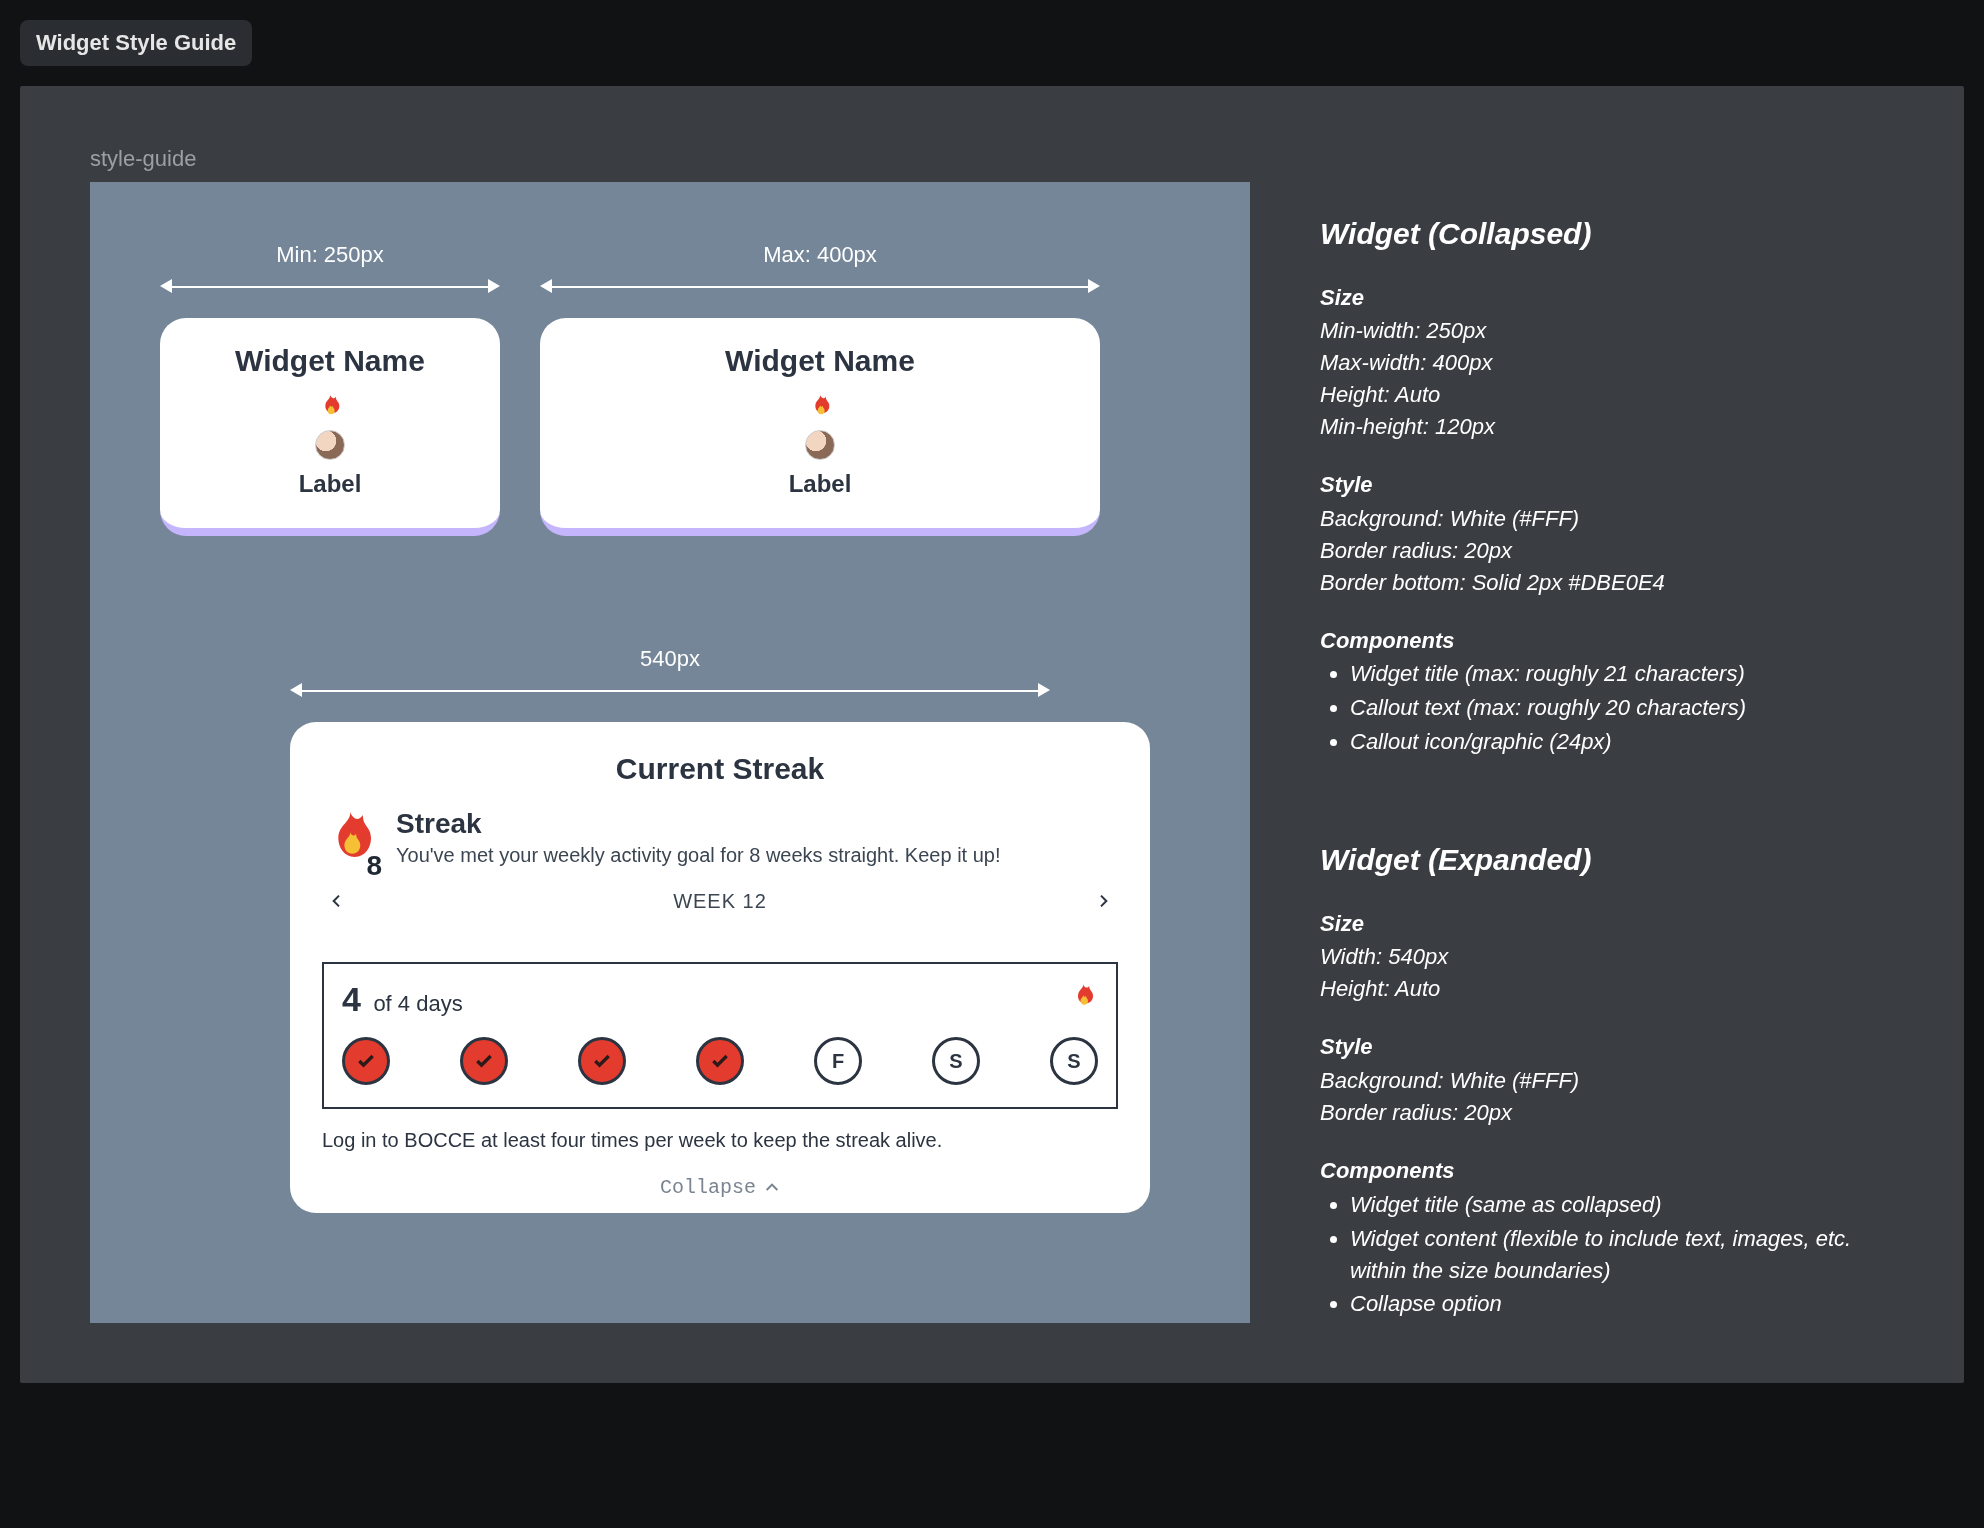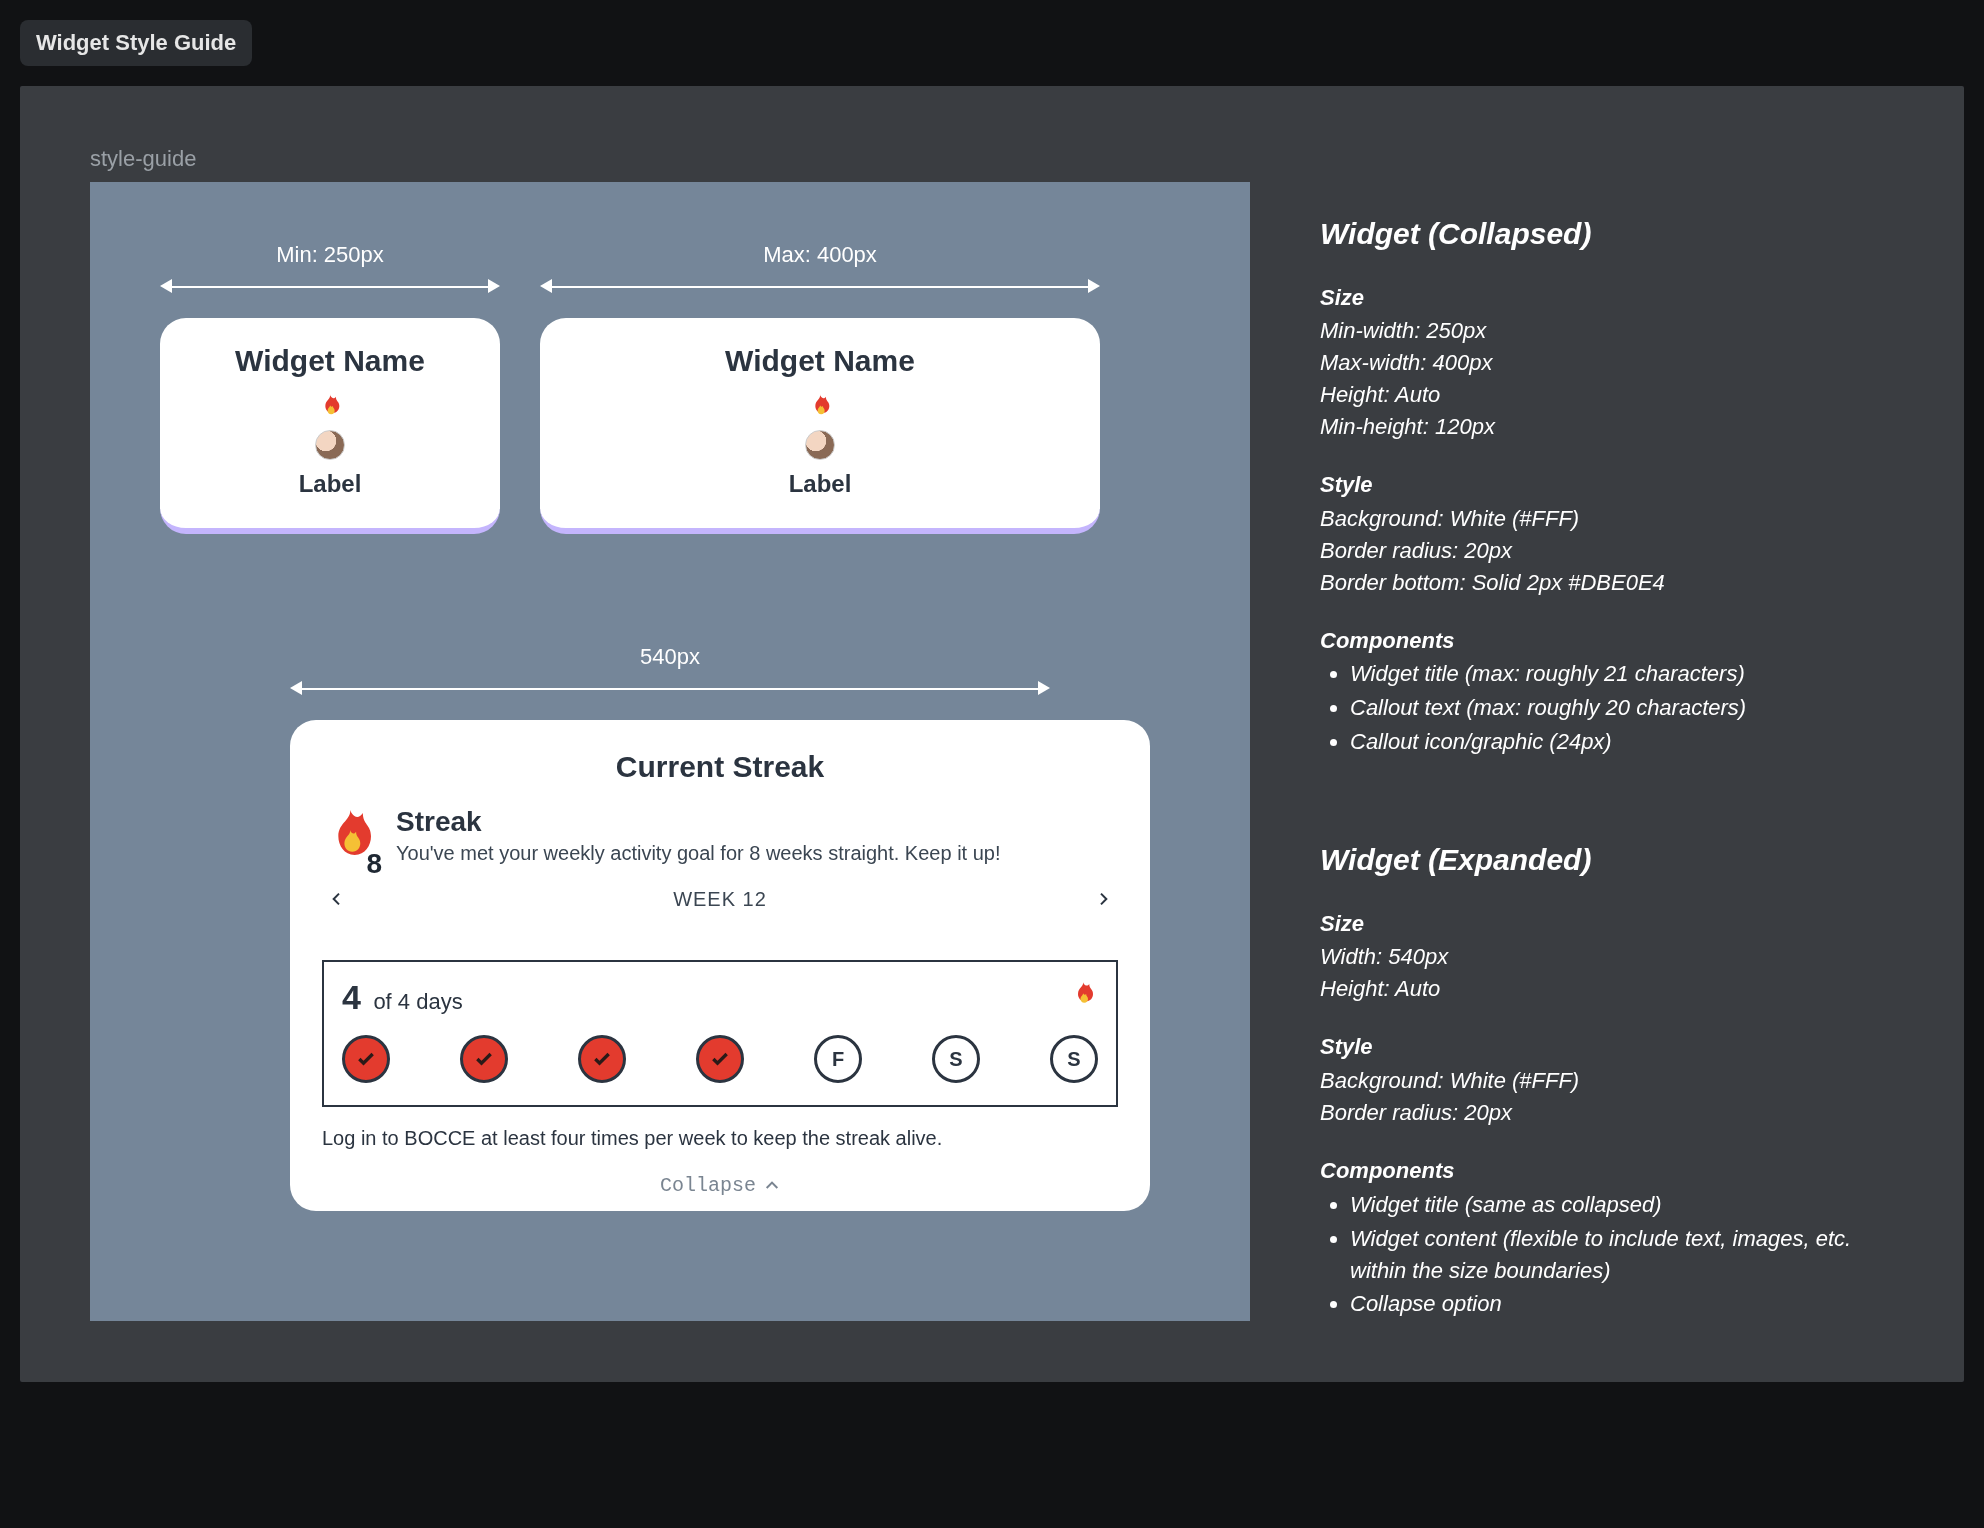--- a/index.html
+++ b/index.html
@@ -92,21 +92,21 @@
   }
   .dim-line .arrow-l { left: 0; border-right: 12px solid #fff; }
   .dim-line .arrow-r { right: 0; border-left: 12px solid #fff; }
 
   .top-widgets { display: flex; gap: 40px; }
 
   
   .widget {
     background: #fff;
     border-radius: 26px;
-    border-bottom: 6px solid #c4b5fd;
+    border-bottom: 8px solid #c4b5fd;
     color: #2b3440;
     text-align: center;
     padding: 26px 20px 30px 20px;
   }
   .w1 { width: 340px; }
   .w2 { width: 560px; }
   .widget-title {
     font-size: 30px;
     font-weight: 800;
     color: #2b3440;

